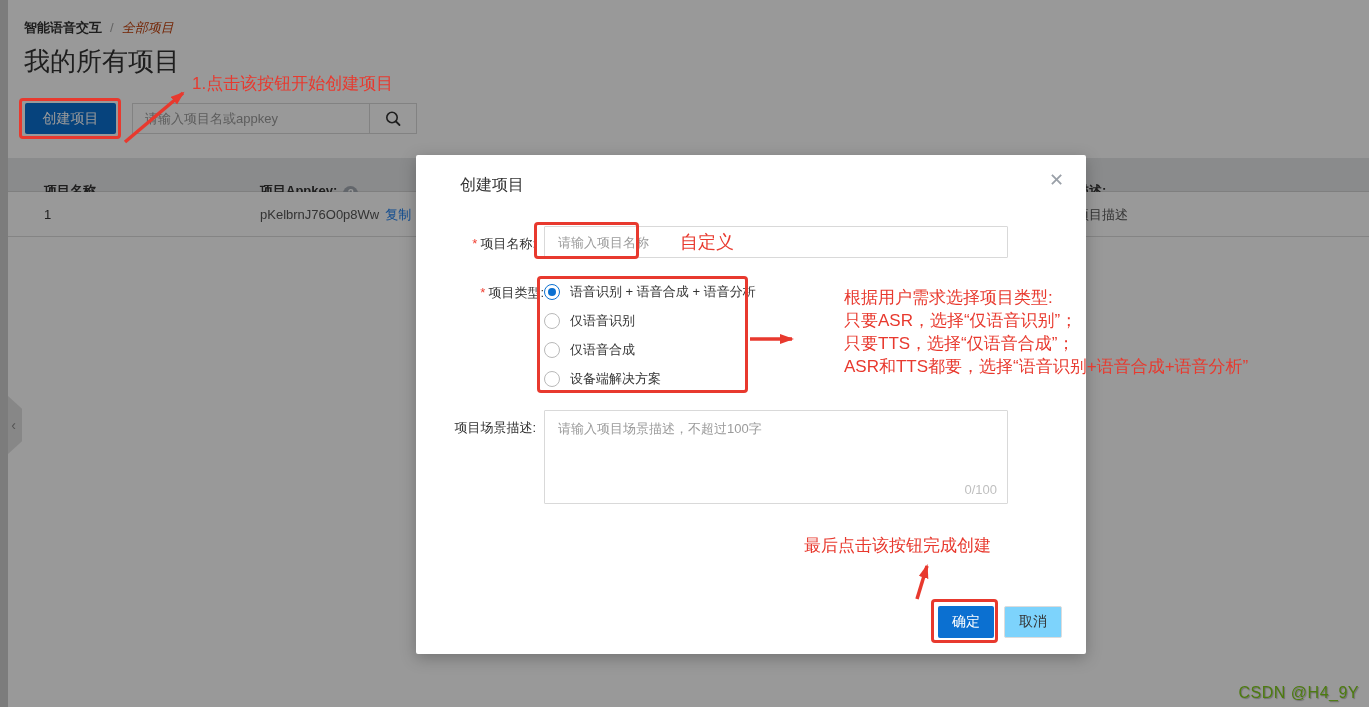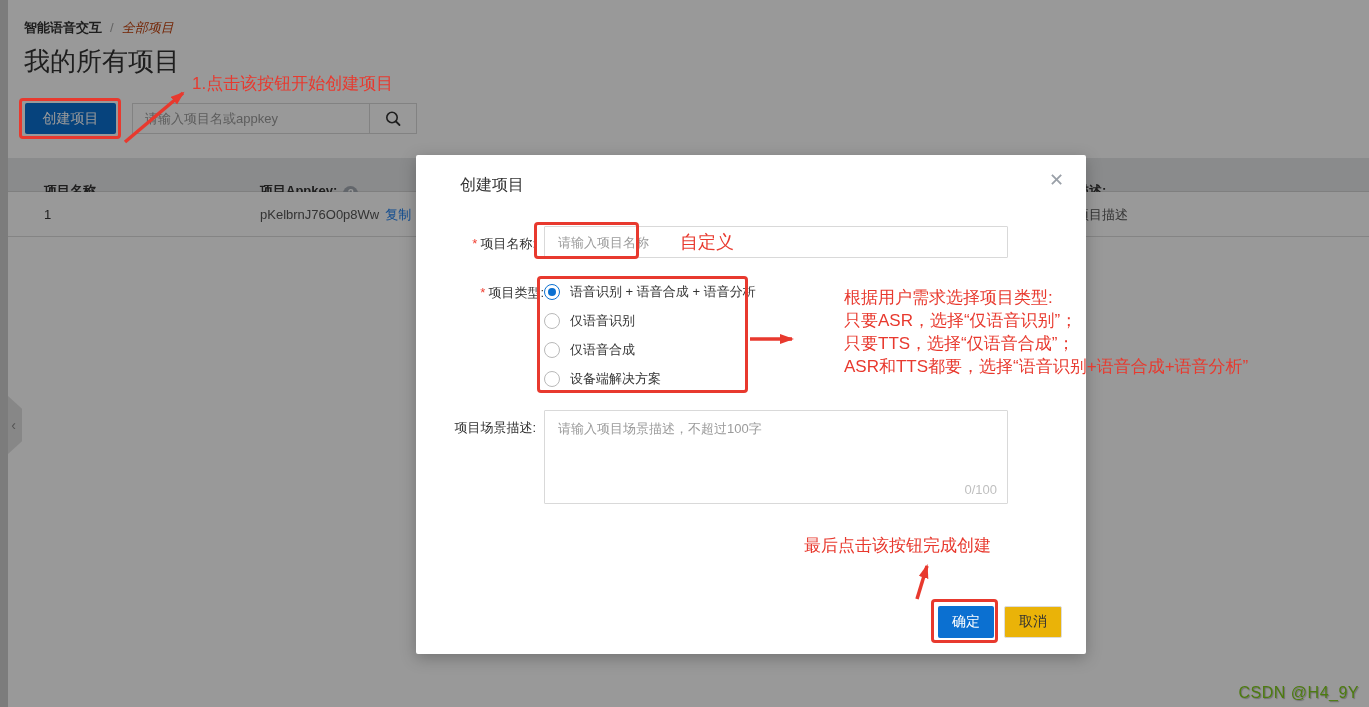--- a/index.html
+++ b/index.html
@@ -64,21 +64,21 @@
     border-radius:50%;background:#0b70d1;}
   .radio-label{font-size:13px;color:#333;}
 
   .desc-box{position:absolute;left:128px;top:255px;width:464px;height:94px;border:1px solid #d9d9d9;border-radius:1px;}
   .desc-box textarea{width:100%;height:96px;border:none;outline:none;resize:none;padding:9px 13px;
     font-size:13px;color:#333;font-family:inherit;background:transparent;}
   .desc-box textarea::placeholder{color:#9b9b9b;}
   .char-counter{position:absolute;right:10px;bottom:6px;font-size:13px;color:#bfbfbf;}
 
   .ok-btn{position:absolute;left:522px;top:451px;width:56px;height:32px;}
-  .cancel-btn{position:absolute;left:588px;top:451px;width:58px;height:32px;background:#eab308;
+  .cancel-btn{position:absolute;left:588px;top:451px;width:58px;height:32px;background:#7dd3fc;
     border:1px solid #dcdcdc;border-radius:2px;font-size:14px;color:#333;cursor:pointer;font-family:inherit;}
 
   
   .anno{pointer-events:none;}
   .red-box{position:absolute;border:3px solid #e8392e;border-radius:4px;}
   .red-text{position:absolute;color:#e8392e;font-size:17px;white-space:nowrap;}
   .anno-svg{position:absolute;left:0;top:0;width:1369px;height:707px;}
 
   .watermark{right:10px;bottom:5px;font-size:16px;color:#4d7c0f;letter-spacing:0.5px;
     text-shadow:1px 1px 1px #6f6f6f;}

